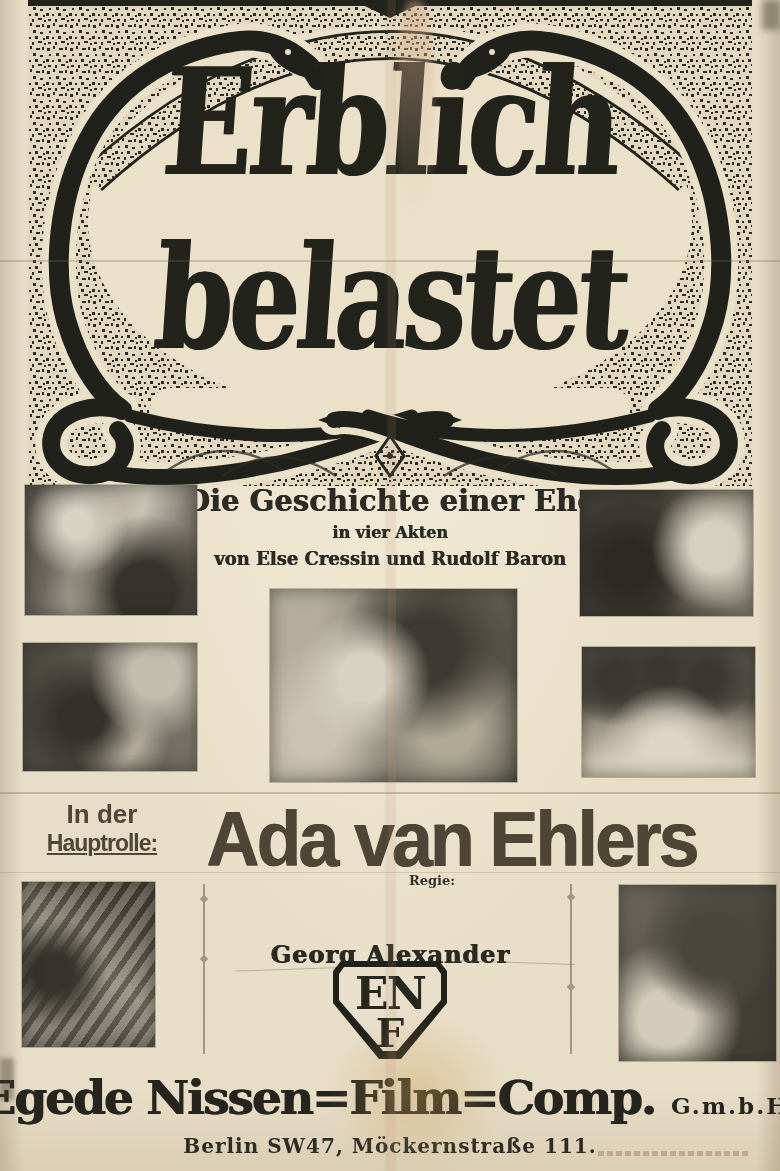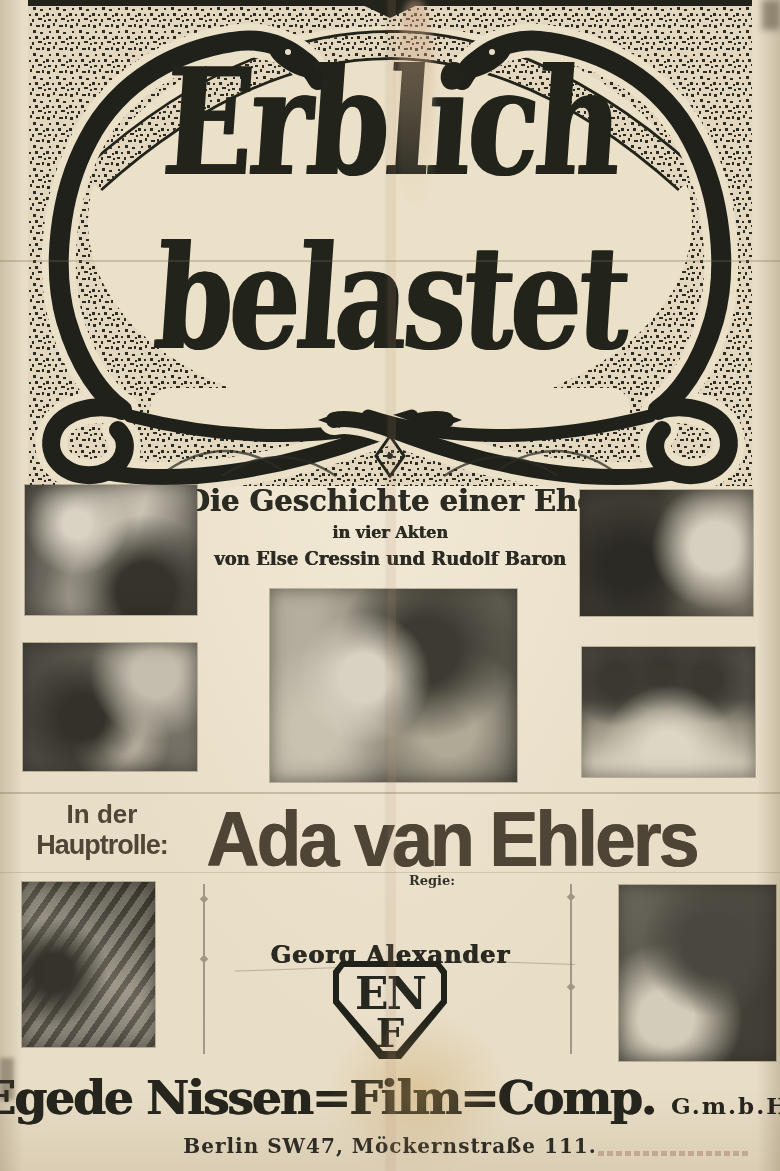--- a/index.html
+++ b/index.html
@@ -58,21 +58,21 @@
     repeating-linear-gradient(125deg, rgba(40,38,32,.45) 0 6px, rgba(160,153,140,.4) 6px 14px),
     linear-gradient(35deg,#7a756b 0 30%, #9e988a 50%, #5d594f 78%, #474439 100%);}
   #still-br{left:619px;top:885px;width:157px;height:176px;background-image:
     radial-gradient(circle at 60% 34%, #4a473f 0 20%, rgba(0,0,0,0) 48%),
     radial-gradient(circle at 30% 76%, #d3ccba 0 16%, rgba(0,0,0,0) 44%),
     linear-gradient(120deg,#6e6a5f, #423f37 78%);}
   
   #star-label{left:4px;top:799px;width:196px;text-align:center;
     font-family:"Liberation Sans",sans-serif;font-weight:700;color:#4f4637;line-height:1.18;}
   #star-label .l1{font-size:26px;letter-spacing:0px;}
-  #star-label .l2{font-size:27px;letter-spacing:-1px;}
+  #star-label .l2{font-size:23px;letter-spacing:-1px;text-decoration:underline;}
   #actor{left:206px;top:794px;width:590px;font-family:"Liberation Sans",sans-serif;
     font-weight:700;font-size:78px;letter-spacing:-3px;color:#4e4536;white-space:nowrap;
     transform:scaleX(.94);transform-origin:left top;text-shadow:1px 0 0 currentColor;}
   
   #regie{top:873px;font-size:13px;color:#33322a;margin-left:42px;}
   #director{top:940px;font-size:24px;letter-spacing:1px;color:#2b2a22;text-shadow:1px 0 0 currentColor;}
   
   .orn-v{position:absolute;width:2px;height:170px;top:884px;background:#5a5546;opacity:.5;}
   .orn-dot{position:absolute;left:-2px;width:6px;height:6px;background:#5a5546;transform:rotate(45deg);}
   .scratch{position:absolute;height:1px;background:rgba(90,80,60,.32);}

